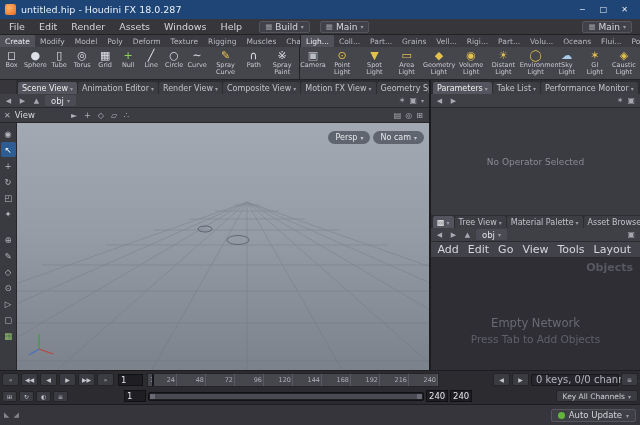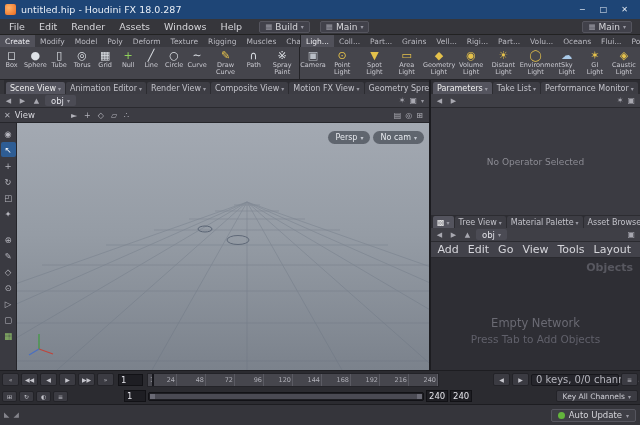--- a/index.html
+++ b/index.html
@@ -33,21 +33,21 @@
   #shelftools{top:47px;height:33px;background:#45454c;border-bottom:1px solid #232327}
   .tgroup{display:flex;height:100%;overflow:hidden;align-items:flex-start;padding-top:2px}
   .tgroup.left{width:300px;flex:none;border-right:1px solid #232327}
   .tgroup.right{flex:1}
   .tool{display:flex;flex-direction:column;align-items:center;min-width:23px;padding:0 1px}
   .tool-icon{font-size:11px;line-height:13px;height:13px}
   .tool-label{font-size:6.5px;line-height:7px;color:#c9c9d0;text-align:center;max-width:32px;white-space:normal}
 
   
   .pane-tabs{position:absolute;top:80px;height:14px;background:#2c2c31;display:flex;align-items:flex-end;padding:1px 2px 0;gap:1px;overflow:hidden}
-  #panetabs-left{left:4px;width:429px}
+  #panetabs-left{left:16px;width:429px}
   #panetabs-right{left:431px;right:0}
   .ptab{background:#3d3d44;height:12px;display:flex;align-items:center;gap:2px;padding:0 4px;border-radius:2px 2px 0 0;flex:none}
   .ptab .tl{font-size:8px;color:#c3c3ca;white-space:nowrap}
   .ptab.active{background:#54545e}
   .ptab.active .tl{color:#eee}
   .ptab-add{font-size:9px;color:#b0b0b8;padding:0 3px}
 
   
   .pathbar{position:absolute;top:94px;height:14px;background:#3f3f46;border-bottom:1px solid #2a2a2f;display:flex;align-items:center;gap:3px;padding:0 3px;overflow:hidden}
   #scene-pathbar{left:0;width:429px}
@@ -215,21 +215,21 @@
         <div class="tool">
         <span class="tool-icon" style="color: rgb(221, 225, 230);">○</span>
         <span class="tool-label">Circle</span>
       </div>
         <div class="tool">
         <span class="tool-icon" style="color: rgb(221, 225, 230);">∼</span>
         <span class="tool-label">Curve</span>
       </div>
         <div class="tool">
         <span class="tool-icon" style="color: rgb(228, 193, 75);">✎</span>
-        <span class="tool-label">Draw Curve</span>
+        <span class="tool-label">Spray Curve</span>
       </div>
         <div class="tool">
         <span class="tool-icon" style="color: rgb(221, 225, 230);">∩</span>
         <span class="tool-label">Path</span>
       </div>
         <div class="tool">
         <span class="tool-icon" style="color: rgb(221, 225, 230);">※</span>
         <span class="tool-label">Spray Paint</span>
       </div>
     </div>

